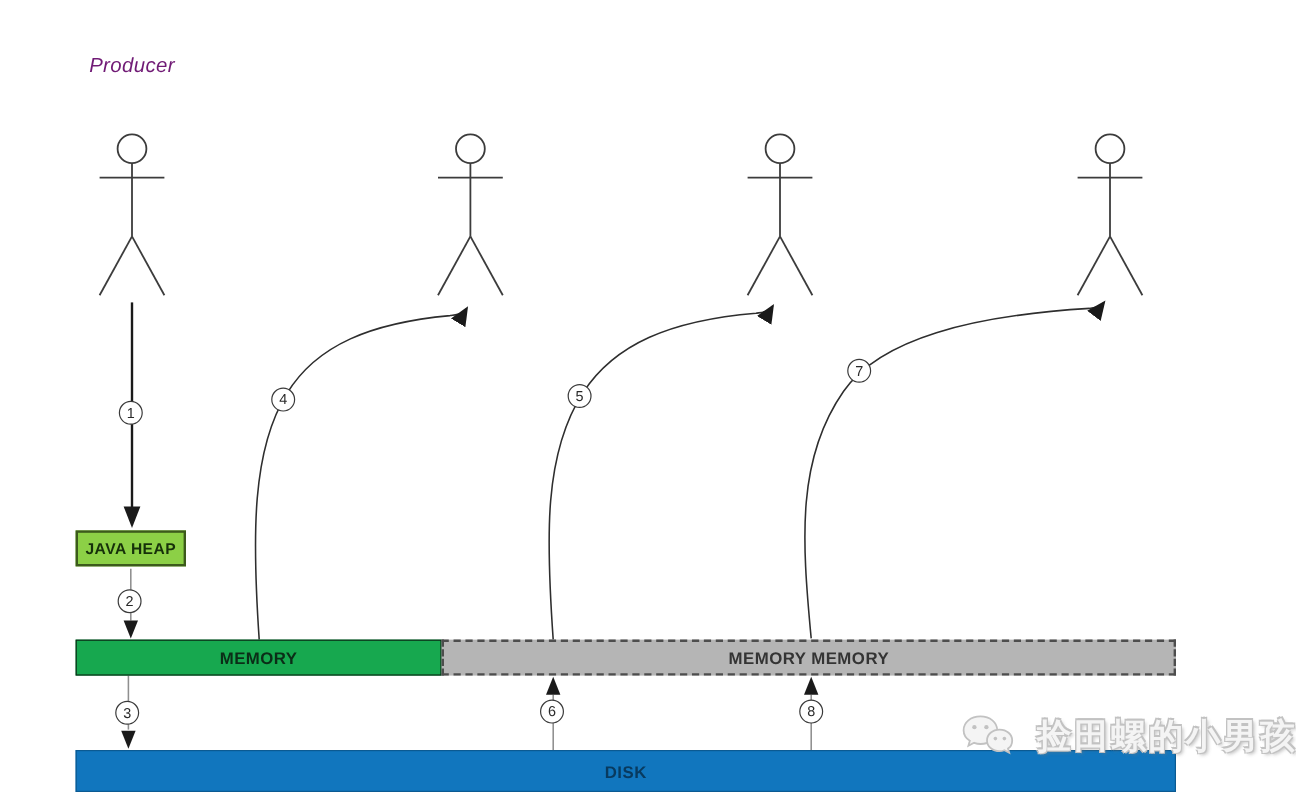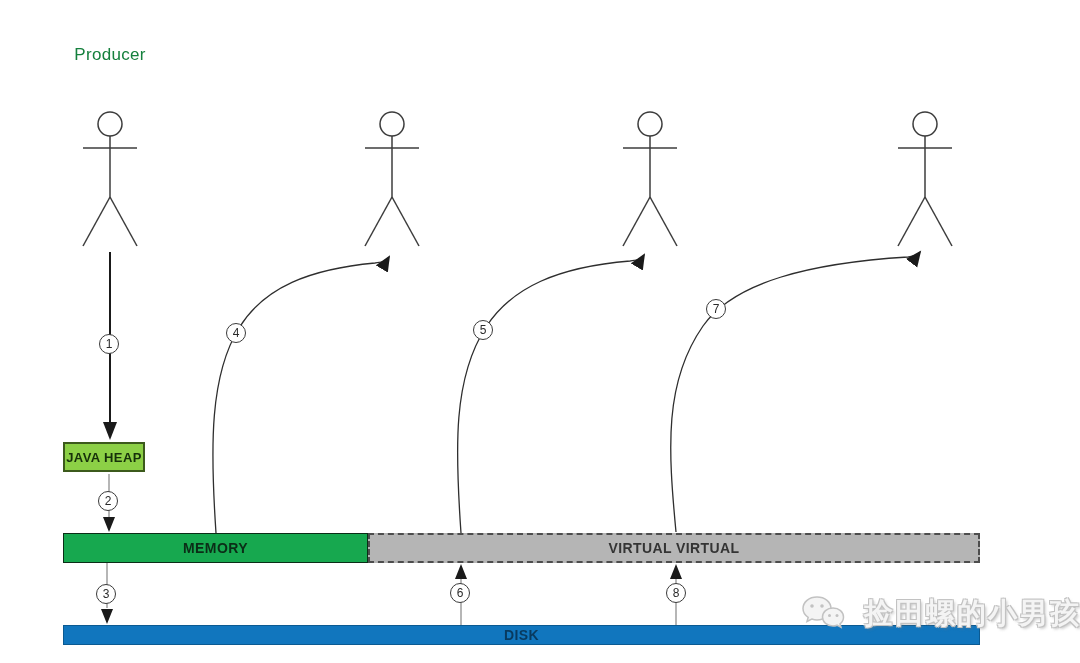--- a/index.html
+++ b/index.html
@@ -3,41 +3,41 @@
 <meta charset="utf-8">
 <style>
   html,body{margin:0;padding:0;background:#ffffff;}
   .stage{
     position:relative;width:1080px;height:663px;background:#ffffff;
     font-family:"Liberation Sans", sans-serif;overflow:hidden;
   }
   .layer{position:absolute;left:0;top:0;z-index:1;}
   .actor-label{
     position:absolute;z-index:2;width:160px;text-align:center;
-    font-size:17px;color:#15803d;letter-spacing:.3px;
+    font-size:17px;color:#701a75;letter-spacing:.3px;font-style:italic;
   }
   .node{
     position:absolute;z-index:2;box-sizing:border-box;
     display:flex;align-items:center;justify-content:center;
     font-size:14px;font-weight:600;letter-spacing:.4px;
   }
   .java-heap{
-    left:63px;top:442px;width:82px;height:30px;
+    left:63px;top:442px;width:92px;height:30px;
     background:#8CD046;border:2px solid #3c5a1c;color:#16300a;font-size:13px;
   }
   .memory-bar{
     left:63px;top:533px;width:305px;height:30px;
     background:#17A84F;border:1.5px solid #0b2d17;color:#0b2d17;
   }
   .vmem-bar{
     left:368px;top:533px;width:612px;height:30px;
     background:#b5b5b5;border:2px dashed #4d4d4d;color:#343434;
   }
   .disk-bar{
-    left:63px;top:625px;width:917px;height:20px;
+    left:63px;top:625px;width:917px;height:35px;
     background:#1176BE;border:1px solid #0b5a92;color:#083a5f;
   }
   .badge{
     position:absolute;z-index:3;width:20px;height:20px;border-radius:50%;
     background:#ffffff;border:1.3px solid #3a3a3a;box-sizing:border-box;
     display:flex;align-items:center;justify-content:center;
     font-size:12px;color:#2a2a2a;
   }
   .watermark{
     position:absolute;z-index:4;left:800px;top:594px;height:46px;
@@ -114,21 +114,21 @@
 
     <path d="M 216 533 C 210 445, 210 375, 239 328 C 264 287, 310 269, 375 263 C 382 262, 386 262, 389 257" fill="none" stroke="#2e2e2e" stroke-width="1.3" marker-end="url(#ah)"></path>
     <path d="M 461 533 C 455 448, 453 378, 486 327 C 512 287, 558 267, 630 261 C 637 260, 641 260, 644 255" fill="none" stroke="#2e2e2e" stroke-width="1.3" marker-end="url(#ah)"></path>
     <path d="M 676 532 C 668 448, 664 382, 703 326 C 734 282, 810 263, 908 257 C 914 256, 917 256, 920 252" fill="none" stroke="#2e2e2e" stroke-width="1.3" marker-end="url(#ah)"></path>
   </svg>
 
   <div class="actor-label" style="left:30px;top:45px">Producer</div>
 
   <div class="node java-heap">JAVA HEAP</div>
   <div class="node memory-bar">MEMORY</div>
-  <div class="node vmem-bar">VIRTUAL VIRTUAL</div>
+  <div class="node vmem-bar">MEMORY MEMORY</div>
   <div class="node disk-bar">DISK</div>
 
   <div class="badge" style="left:99px;top:334px">1</div>
   <div class="badge" style="left:98px;top:491px">2</div>
   <div class="badge" style="left:96px;top:584px">3</div>
   <div class="badge" style="left:226px;top:323px">4</div>
   <div class="badge" style="left:473px;top:320px">5</div>
   <div class="badge" style="left:450px;top:583px">6</div>
   <div class="badge" style="left:706px;top:299px">7</div>
   <div class="badge" style="left:666px;top:583px">8</div>

